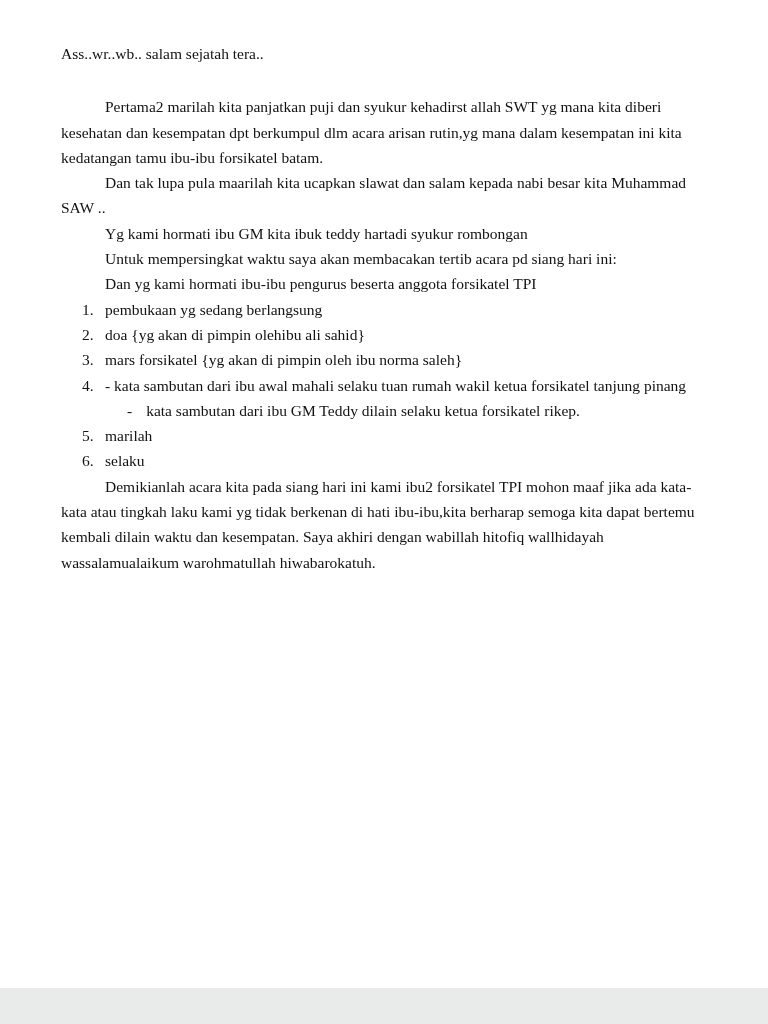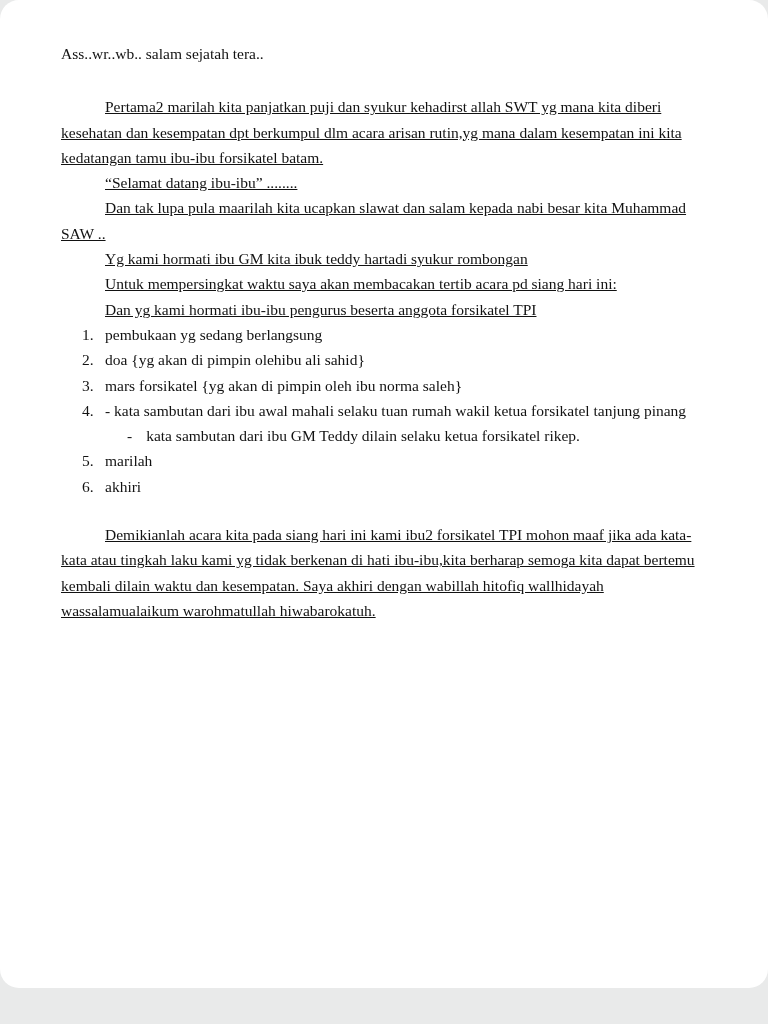--- a/index.html
+++ b/index.html
@@ -13,29 +13,27 @@
   .paper {
     box-sizing: border-box;
     width: 768px;
     height: 988px;
     background: #ffffff;
     padding: 41px 64px 0 61px;
     font-family: "Liberation Serif", "DejaVu Serif", serif;
     font-size: 15.5px;
     line-height: 25.3px;
     color: #121212;
-    border-radius: 19px;
   }
   p, .para {
     margin: 0;
     padding: 0;
   }
   .indent {
     text-indent: 44px;
-    text-decoration: underline;
   }
   .greeting {
     margin-bottom: 28px;
   }
   .acara-list {
     margin-left: 21px;
   }
   .list-row {
     display: flex;
     align-items: flex-start;
@@ -45,33 +43,31 @@
   }
   .list-text {
     flex: 1 1 auto;
   }
   .sub-row {
     display: flex;
     margin-left: 22px;
     gap: 14px;
   }
   .closing {
-    margin-top: 23px;
   }
 </style>
 </head>
 <body>
 
 <div class="paper">
 
   <p class="greeting">Ass..wr..wb.. salam sejatah tera..</p>
 
   <p class="para indent">Pertama2 marilah kita panjatkan puji dan syukur kehadirst allah SWT yg mana kita diberi kesehatan dan kesempatan dpt berkumpul dlm acara arisan rutin,yg mana dalam kesempatan ini kita kedatangan tamu ibu-ibu forsikatel batam.</p>
 
-  <p class="para indent">“Selamat datang ibu-ibu” ........</p>
 
   <p class="para indent">Dan tak lupa pula maarilah kita ucapkan slawat dan salam kepada nabi besar kita Muhammad SAW ..</p>
 
 
   <p class="para indent">Yg kami hormati ibu GM kita ibuk teddy hartadi syukur rombongan</p>
 
   <p class="para indent">Untuk mempersingkat waktu saya akan membacakan tertib acara pd siang hari ini:</p>
 
   <p class="para indent">Dan yg kami hormati ibu-ibu pengurus beserta anggota forsikatel TPI</p>
 
@@ -103,20 +99,20 @@
       </span>
     </div>
 
     <div class="list-row">
       <span class="list-num">5.</span>
       <span class="list-text">marilah</span>
     </div>
 
     <div class="list-row">
       <span class="list-num">6.</span>
-      <span class="list-text">akhiri</span>
+      <span class="list-text">selaku</span>
     </div>
 
   </div>
 
   <p class="para indent closing">Demikianlah acara kita pada siang hari ini kami ibu2 forsikatel TPI mohon maaf jika ada kata-kata atau tingkah laku kami yg tidak berkenan di hati ibu-ibu,kita berharap semoga kita dapat bertemu kembali dilain waktu dan kesempatan. Saya akhiri dengan wabillah hitofiq wallhidayah wassalamualaikum warohmatullah hiwabarokatuh.</p>
 
 </div>
 
 </body></html>

